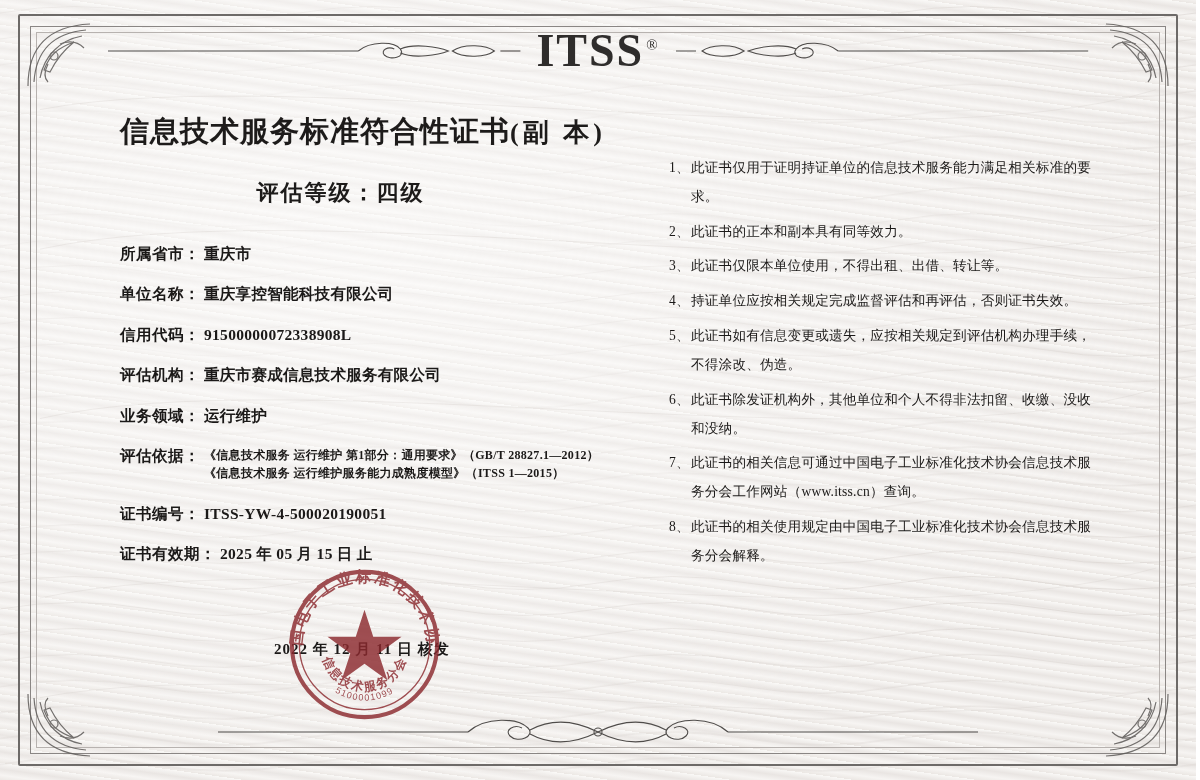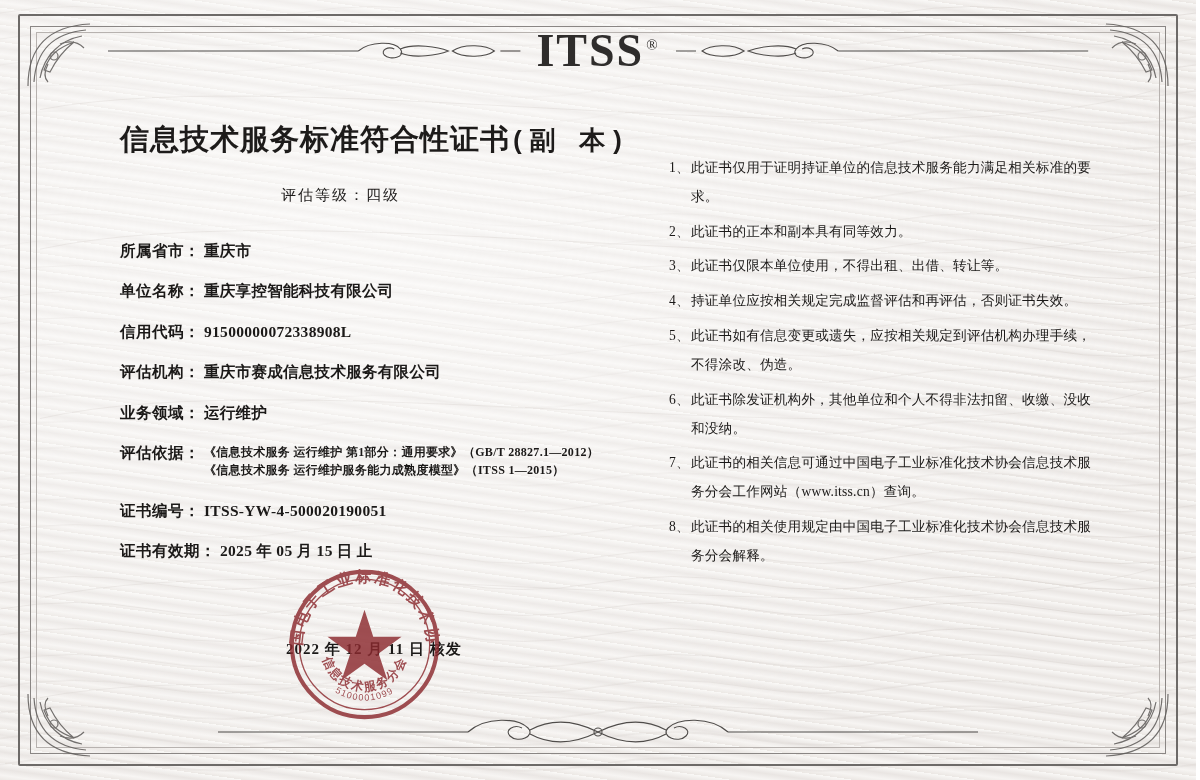--- a/index.html
+++ b/index.html
@@ -130,32 +130,31 @@
     padding: 6px 40px 0 28px;
     box-sizing: border-box;
   }
 
   .doc-title {
     font-size: 29px;
     font-weight: 700;
     color: #1d1b1a;
     letter-spacing: 1px;
     white-space: nowrap;
-    margin: 26px 0 0 0;
-    font-family: Liberation Mono, monospace;
+    margin: 18px 0 0 0;
   }
   .doc-title .copy-mark {
     font-size: 26px;
     letter-spacing: 4px;
   }
   .doc-grade {
     margin: 26px 0 0 0;
     text-align: center;
-    font-size: 15px;
-    font-weight: 400;
+    font-size: 22px;
+    font-weight: 700;
     color: #1d1b1a;
     letter-spacing: 2px;
     padding-right: 70px;
   }
 
   .fields {
     margin-top: 36px;
   }
   .field-row {
     display: flex;
@@ -221,21 +220,21 @@
   .seal {
     position: absolute;
     left: 282px;
     top: 562px;
     width: 165px;
     height: 165px;
     pointer-events: none;
   }
   .seal-date {
     position: absolute;
-    left: 286px;
+    left: 274px;
     top: 640px;
     font-size: 15px;
     font-weight: 700;
     color: #1b1918;
     letter-spacing: 1px;
     white-space: nowrap;
   }
 </style>
 </head>
 <body>

